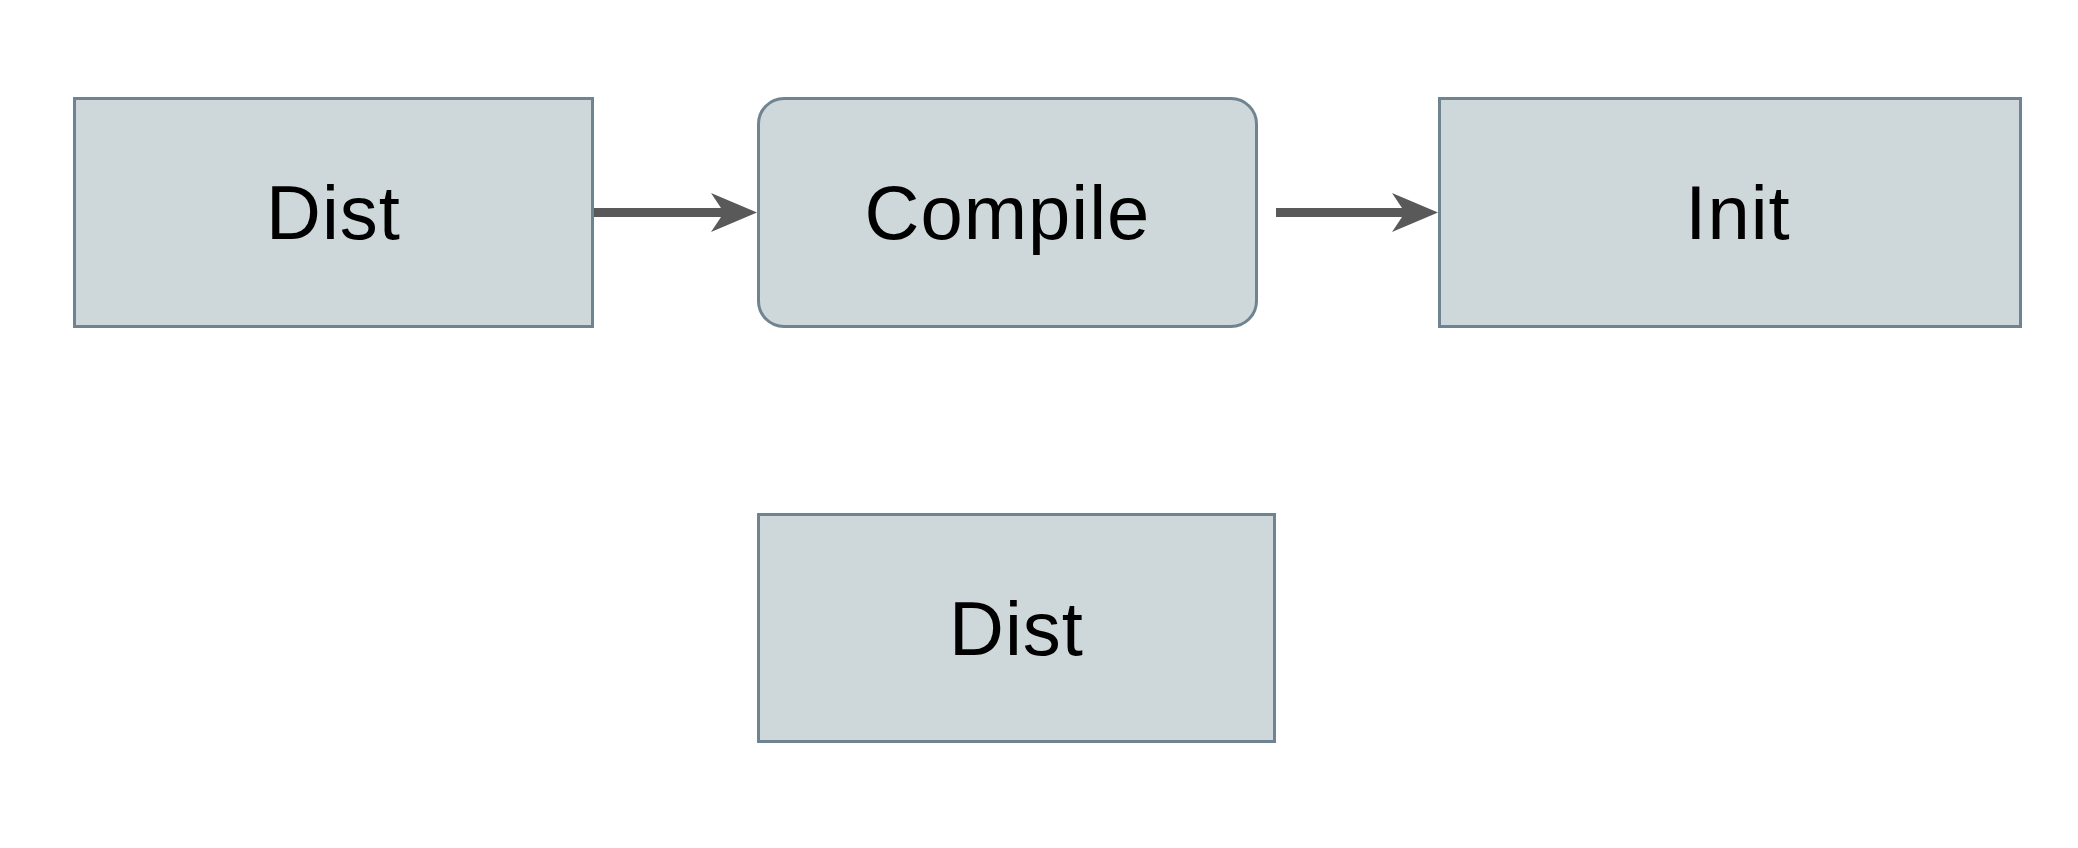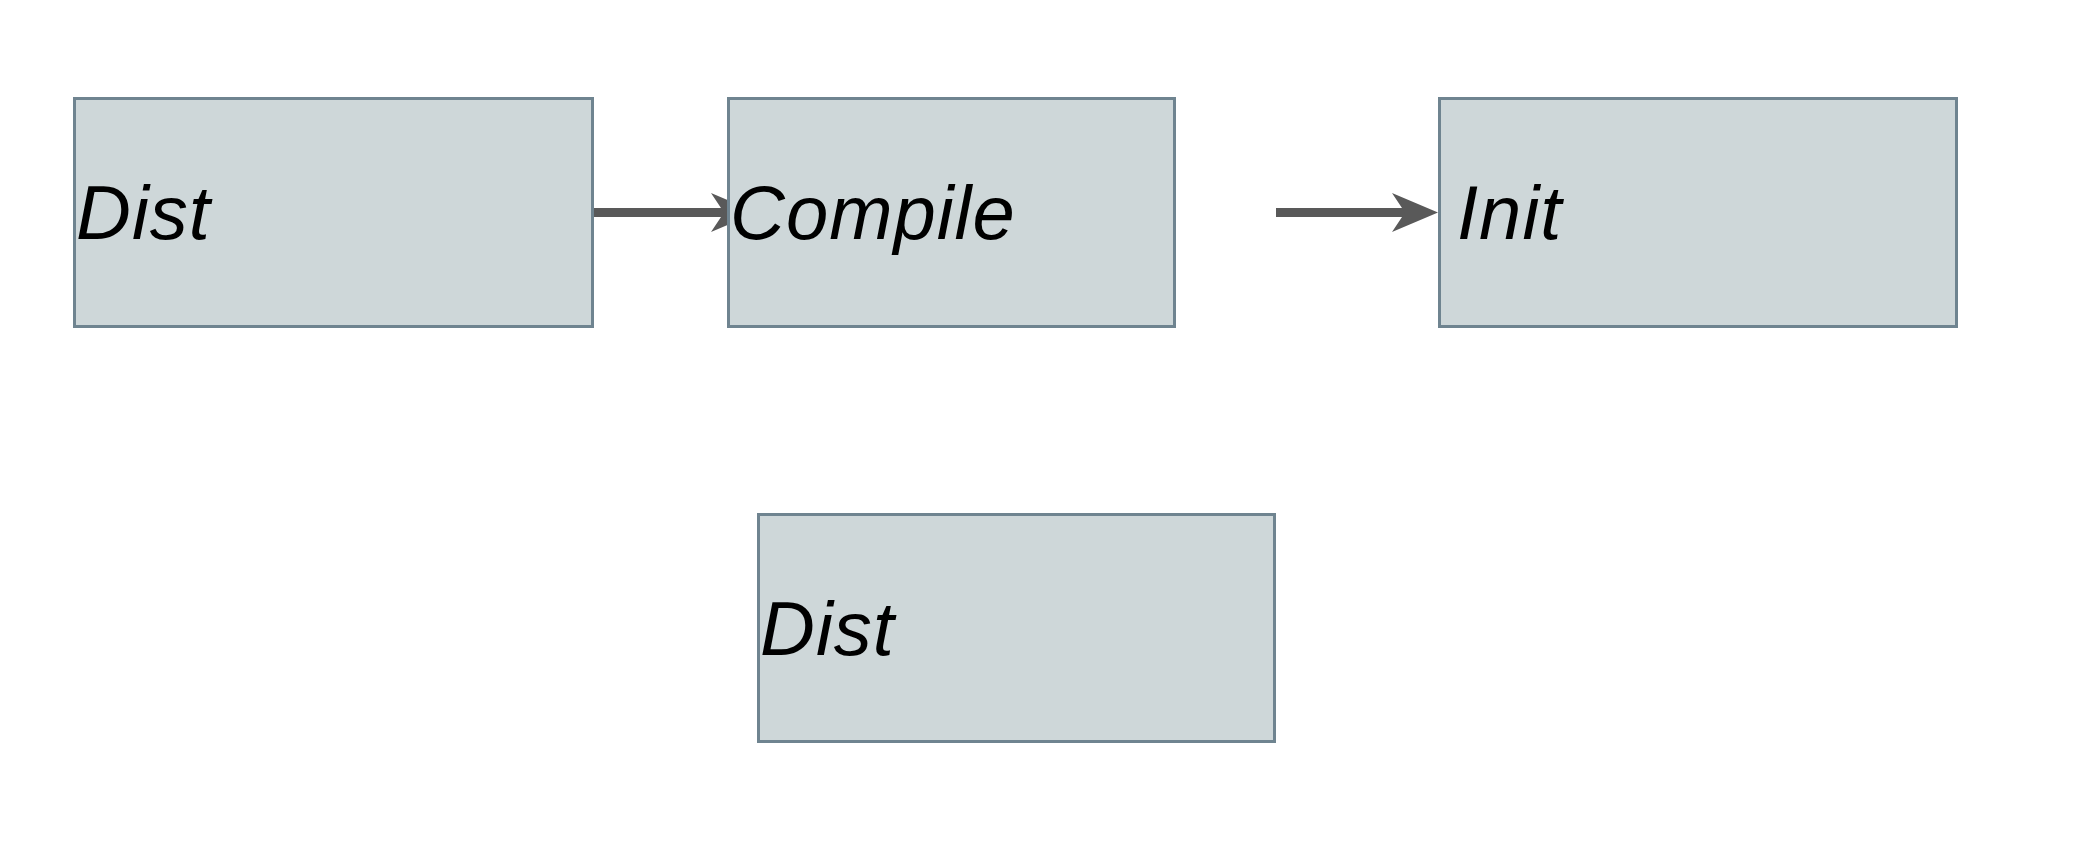--- a/index.html
+++ b/index.html
@@ -15,33 +15,32 @@
     font-family: "Liberation Sans", "DejaVu Sans", sans-serif;
     overflow: hidden;
   }
   .node {
     position: absolute;
     box-sizing: border-box;
     background: var(--node-fill, #ced7d9);
     border: 3px solid var(--node-border, #6f8490);
     display: flex;
     align-items: center;
-    justify-content: flex-start;
-    font-style: italic;
+    justify-content: center;
   }
   .node-label {
     font-size: 76px;
     font-weight: 400;
     color: var(--text-color, #000000);
     letter-spacing: 1px;
     white-space: nowrap;
   }
   #node-dist    { left: 73px;   top: 97px;  width: 521px; height: 231px; }
-  #node-compile { left: 727px;  top: 97px;  width: 449px; height: 231px; }
-  #node-init    { left: 1438px; top: 97px;  width: 520px; height: 231px; padding-left: 16px; }
+  #node-compile { left: 757px;  top: 97px;  width: 501px; height: 231px; border-radius: 27px; }
+  #node-init    { left: 1438px; top: 97px;  width: 584px; height: 231px; padding-left: 16px; }
   #node-clean   { left: 757px;  top: 513px; width: 519px; height: 230px; }
   .edge {
     position: absolute;
     top: 183px;
     height: 60px;
   }
   #edge-dist-compile  { left: 594px;  width: 163px; }
   #edge-compile-init  { left: 1276px; width: 162px; }
   .edge svg { display: block; }
   .edge .shaft, .edge .head { fill: var(--arrow-color, #595959); }

